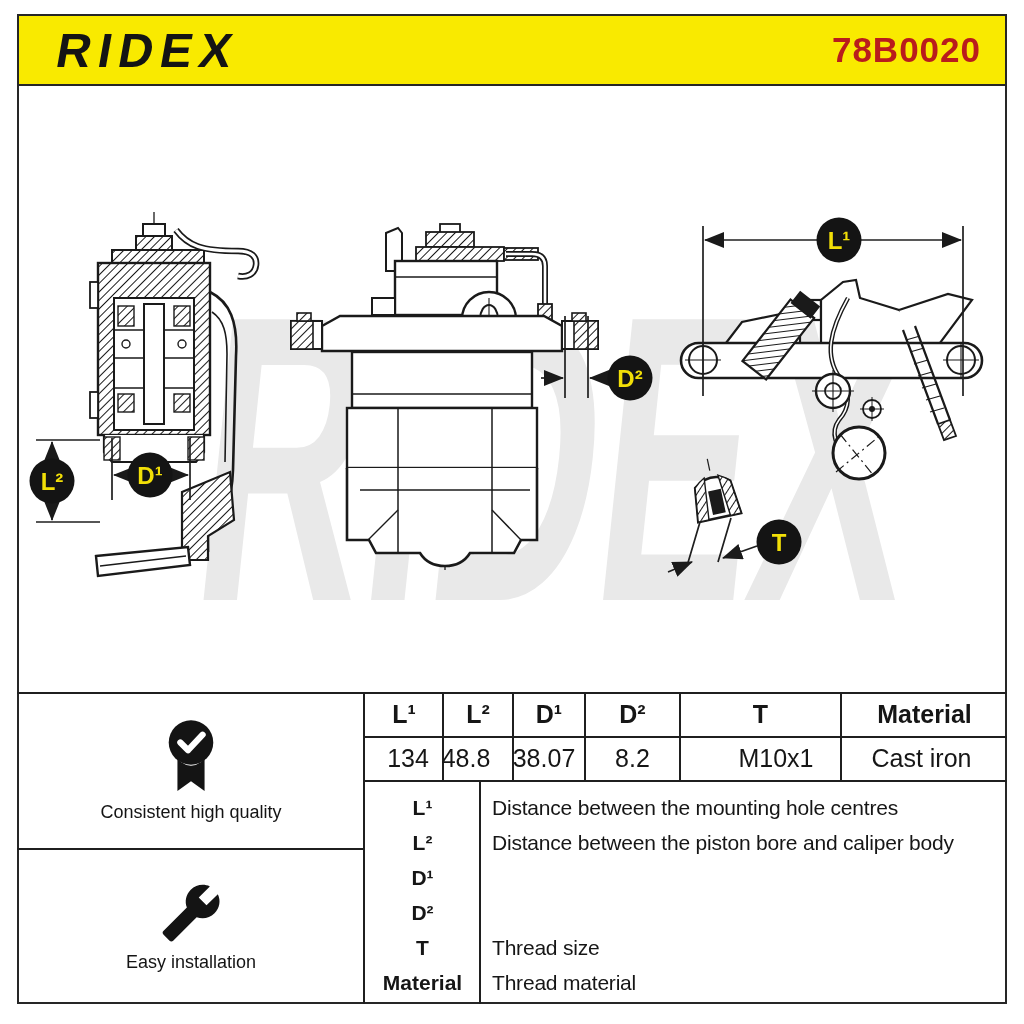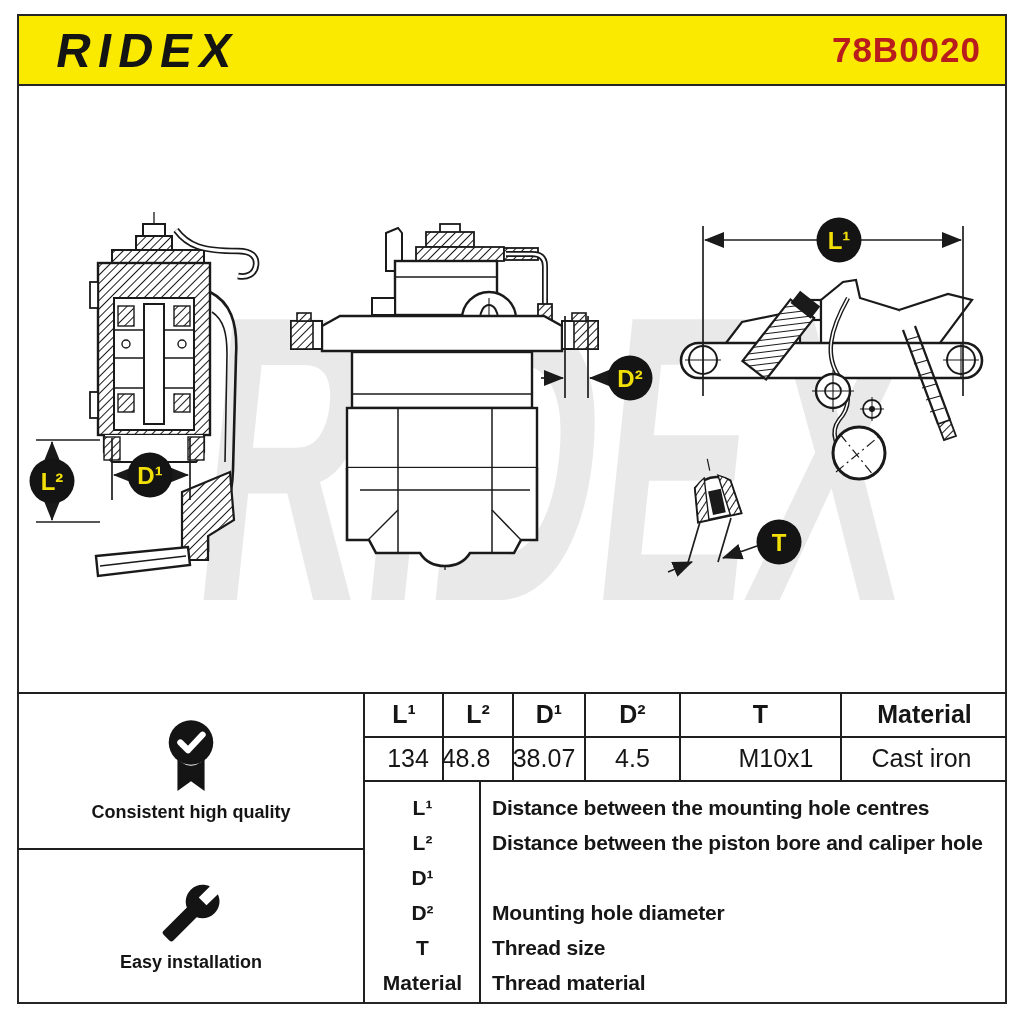--- a/index.html
+++ b/index.html
@@ -8,28 +8,28 @@
   
   .frame{left:17px;top:14px;width:990px;height:990px;border:2px solid #262626;box-sizing:border-box;background:#fff;}
   .header-bar{left:17px;top:14px;width:990px;height:72px;border:2px solid #262626;box-sizing:border-box;
     background:#f9ea00;display:flex;align-items:center;justify-content:space-between;padding:0 24px 0 38px;}
   .brand{font-size:48px;font-weight:bold;letter-spacing:7px;transform:skewX(-10deg);color:#141414;}
   .part-number{font-size:35px;font-weight:bold;letter-spacing:1px;color:#b91c1c;}
   
   .hline,.vline{background:#1f1f1f;}
   
   .feature-cell{left:19px;width:344px;display:flex;flex-direction:column;align-items:center;justify-content:center;}
-  .feature-label{font-size:18px;font-weight:bold;margin-top:8px;color:#141414;}
+  .feature-label{font-size:18px;font-weight:normal;margin-top:8px;color:#141414;}
   .cell{display:flex;align-items:center;justify-content:center;box-sizing:border-box;}
   .th{font-size:25px;font-weight:bold;}
   .td{font-size:25px;}
   .legend{left:365px;top:783px;width:642px;height:221px;display:flex;flex-direction:column;padding-top:7px;box-sizing:border-box;}
   .legend-row{display:flex;height:35px;align-items:center;}
   .legend-sym{width:115px;text-align:center;font-weight:bold;font-size:21px;flex:none;}
-  .legend-desc{padding-left:12px;font-size:21px;letter-spacing:-0.2px;font-weight:bold;}
+  .legend-desc{padding-left:12px;font-size:21px;letter-spacing:-0.2px;}
   svg text{font-family:"Liberation Sans",sans-serif;}
 </style>
 </head>
 <body>
 
 <div class="abs frame"></div>
 
 <div class="abs header-bar">
   <div class="brand">RIDEX</div>
   <div class="part-number">78B0020</div>
@@ -228,39 +228,38 @@
 <div class="abs cell th" style="left:365px;top:693px;width:78px;height:43px;">L¹</div>
 <div class="abs cell th" style="left:444px;top:693px;width:68px;height:43px;">L²</div>
 <div class="abs cell th" style="left:514px;top:693px;width:70px;height:43px;">D¹</div>
 <div class="abs cell th" style="left:586px;top:693px;width:93px;height:43px;">D²</div>
 <div class="abs cell th" style="left:681px;top:693px;width:159px;height:43px;">T</div>
 <div class="abs cell th" style="left:842px;top:693px;width:165px;height:43px;">Material</div>
 
 <div class="abs cell td" style="left:365px;top:737px;width:78px;height:43px;padding-left:8px;">134</div>
 <div class="abs cell td" style="left:444px;top:737px;width:44px;height:43px;">48.8</div>
 <div class="abs cell td" style="left:514px;top:737px;width:60px;height:43px;">38.07</div>
-<div class="abs cell td" style="left:586px;top:737px;width:93px;height:43px;">4.5</div>
+<div class="abs cell td" style="left:586px;top:737px;width:93px;height:43px;">8.2</div>
 <div class="abs cell td" style="left:681px;top:737px;width:190px;height:43px;">M10x1</div>
 <div class="abs cell td" style="left:842px;top:737px;width:159px;height:43px;">Cast iron</div>
 
 <div class="abs legend">
   <div class="legend-row">
     <div class="legend-sym">L¹</div>
     <div class="legend-desc">Distance between the mounting hole centres</div>
   </div>
   <div class="legend-row">
     <div class="legend-sym">L²</div>
-    <div class="legend-desc">Distance between the piston bore and caliper hole</div>
+    <div class="legend-desc">Distance between the piston bore and caliper body</div>
   </div>
   <div class="legend-row">
     <div class="legend-sym">D¹</div>
   </div>
   <div class="legend-row">
     <div class="legend-sym">D²</div>
-    <div class="legend-desc">Mounting hole diameter</div>
   </div>
   <div class="legend-row">
     <div class="legend-sym">T</div>
     <div class="legend-desc">Thread size</div>
   </div>
   <div class="legend-row">
     <div class="legend-sym">Material</div>
     <div class="legend-desc">Thread material</div>
   </div>
 </div>

